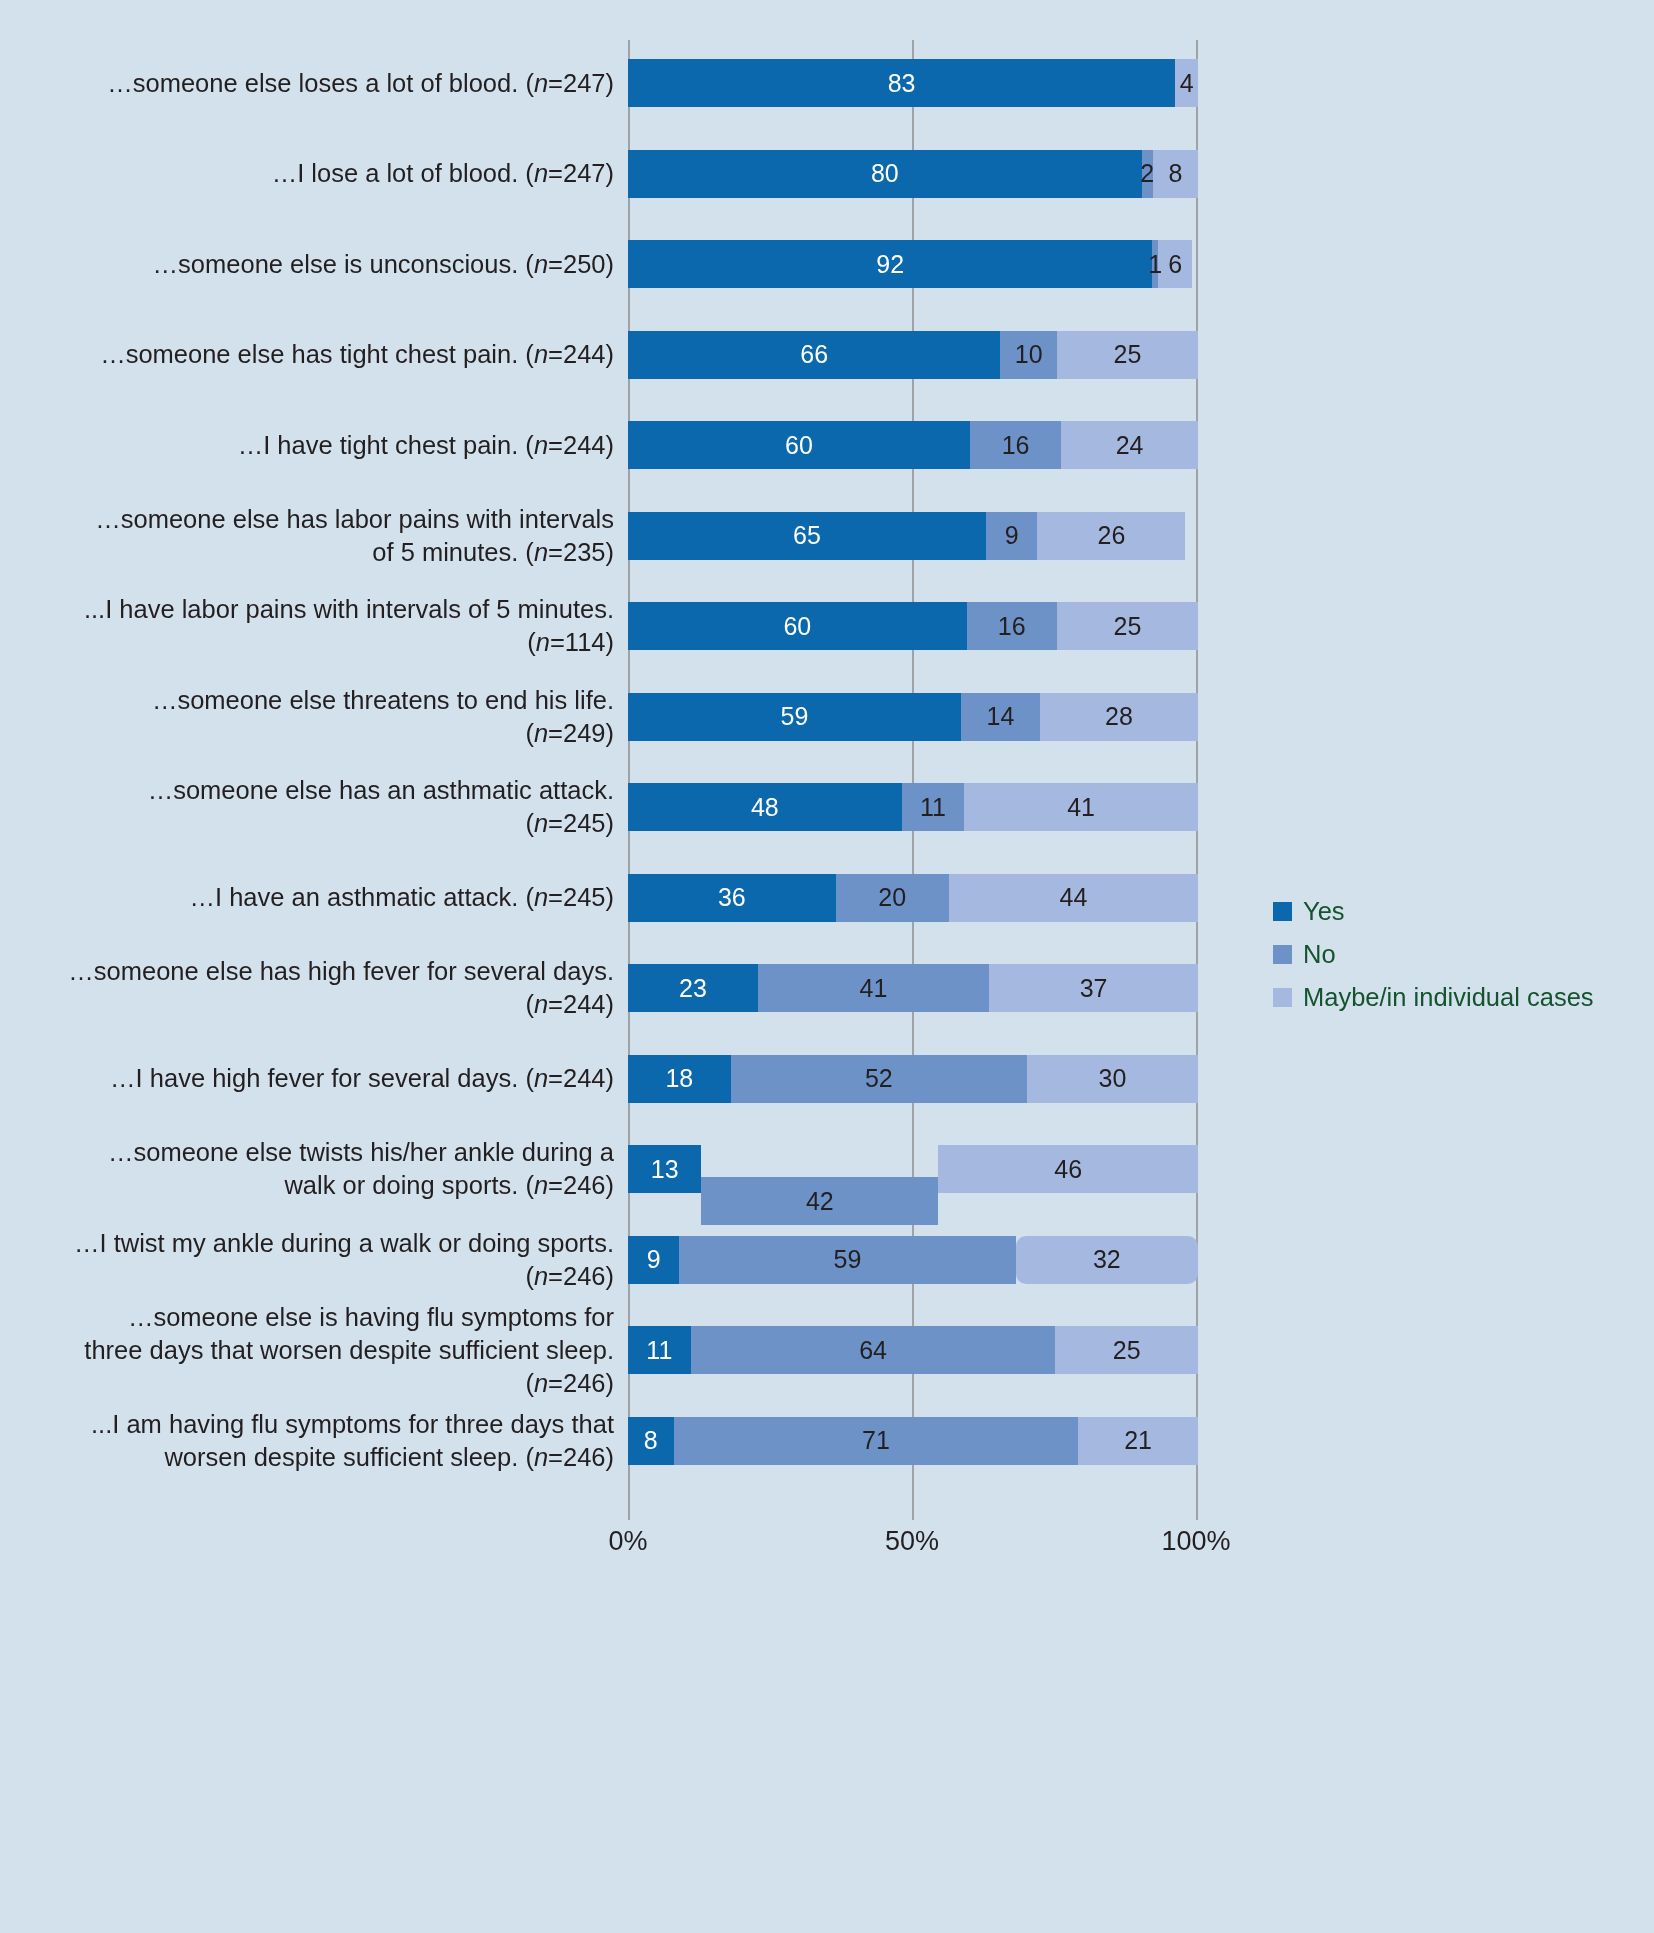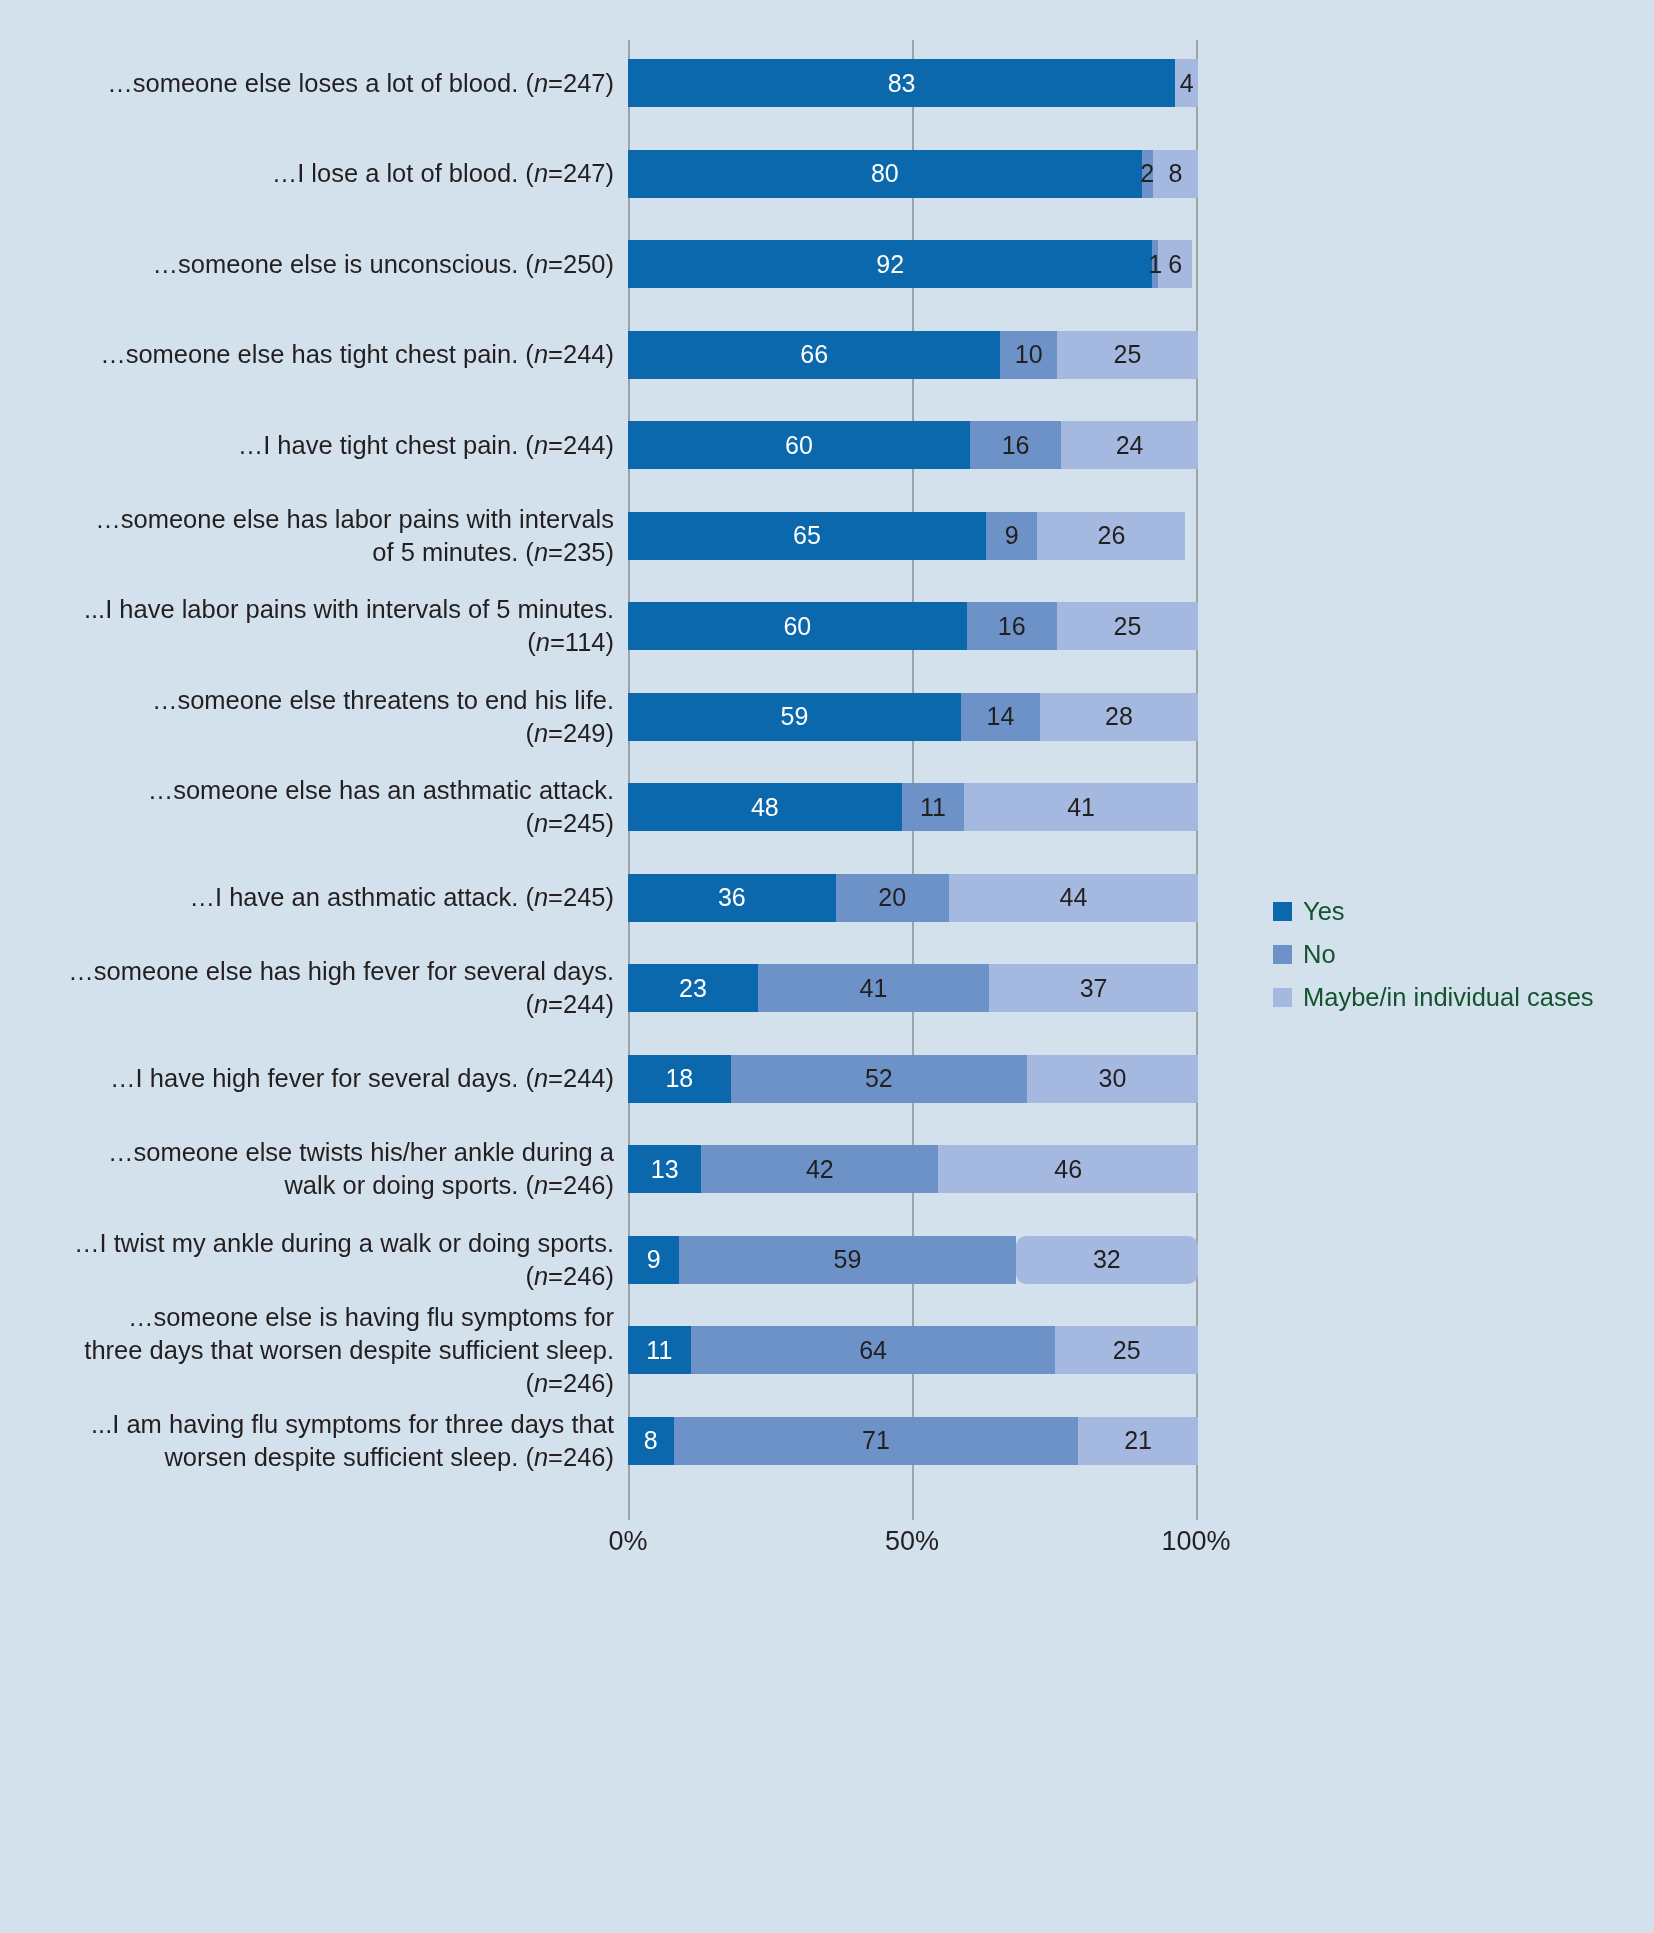--- a/index.html
+++ b/index.html
@@ -330,21 +330,21 @@
             <div class="seg maybe" style="width: 171px;">
               <span class="vlabel">30</span>
             </div>
           </div>
         </div>
         <div class="row" style="top: 1105px;">
           <div class="bar">
             <div class="seg yes" style="width: 74.1px;">
               <span class="vlabel">13</span>
             </div>
-            <div class="seg no" style="width: 239.4px;">
+            <div class="seg no" style="width: 239.4px; margin-top: 32px;">
               <span class="vlabel">42</span>
             </div>
             <div class="seg maybe" style="width: 262.2px;">
               <span class="vlabel">46</span>
             </div>
           </div>
         </div>
         <div class="row" style="top: 1195.5px;">
           <div class="bar">
             <div class="seg yes" style="width: 51.3px;">

